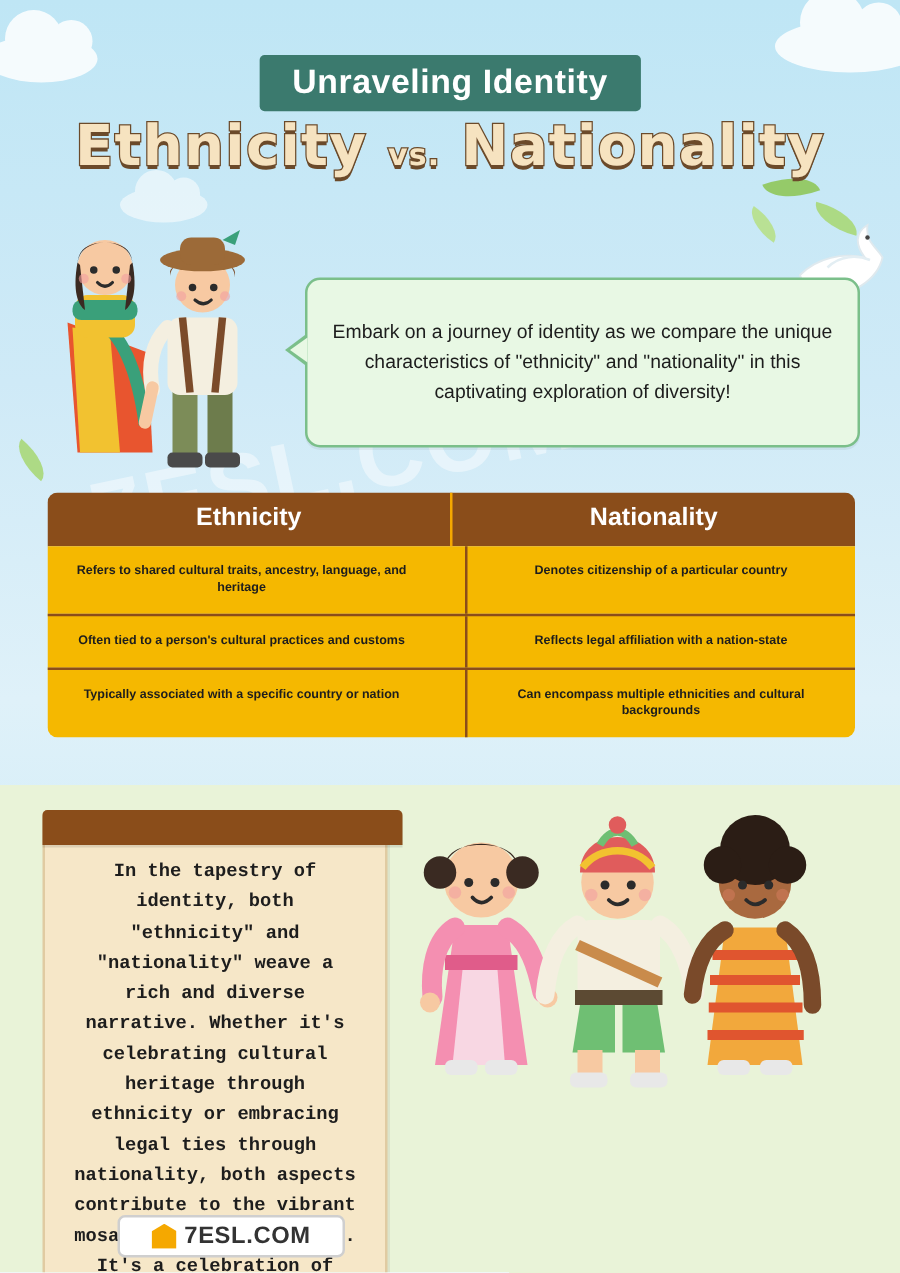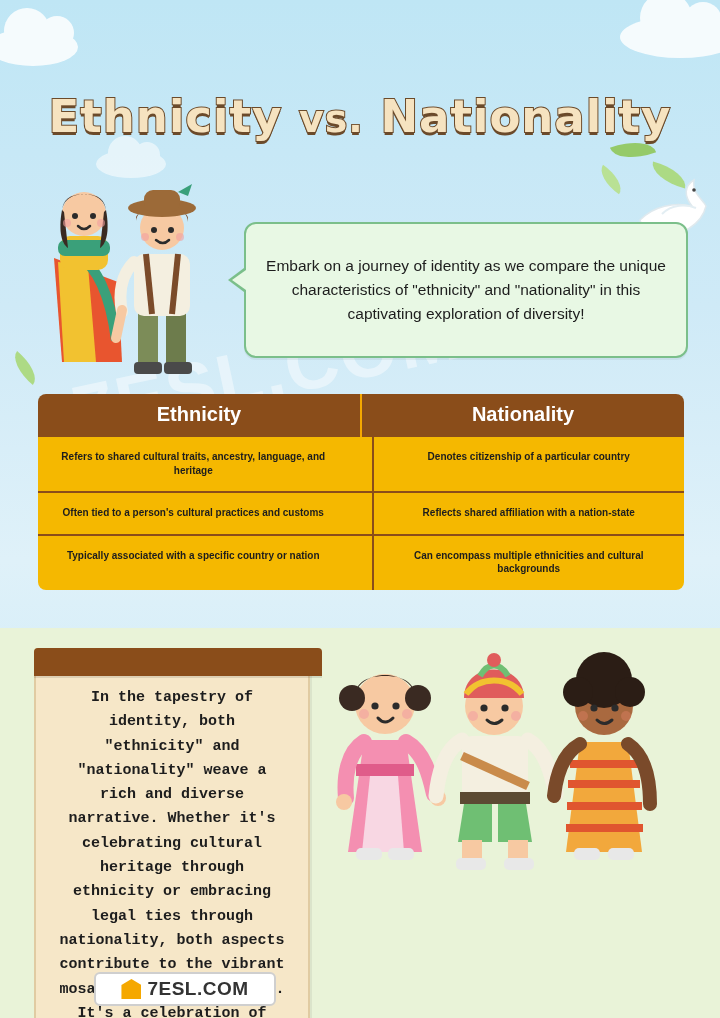--- a/index.html
+++ b/index.html
@@ -82,21 +82,21 @@
     font-size: 45px;
     font-weight: 700;
     color: #f6e3c0;
     letter-spacing: 1px;
     -webkit-text-stroke: 2px #6b4a2a;
     paint-order: stroke fill;
     text-shadow: 0 3px 0 #6b4a2a;
     white-space: nowrap;
     font-family: "DejaVu Sans", sans-serif;
   }
-  .main-title .small { font-size: 38px; }
+  .main-title .small { font-size: 24px; }
 
   
   .bubble {
     position: absolute;
     left: 244px; top: 222px;
     width: 444px;
     background: #e8f8e4;
     border: 2px solid #7bbf8a;
     border-radius: 12px;
     padding: 30px 20px;
@@ -231,20 +231,21 @@
   <div class="leaf l4"></div>
 
   <svg style="position:absolute;left:632px;top:176px;" width="78" height="70" viewBox="0 0 78 70">
     <path d="M8 44 C22 30 42 26 60 30 C52 20 52 10 62 4 C60 18 70 22 74 30 C70 48 48 62 28 60 C18 59 10 52 8 44 Z" fill="#ffffff" stroke="#dfe9ee" stroke-width="1.5"></path>
     <path d="M30 38 C40 28 54 28 64 32" fill="none" stroke="#e3eef3" stroke-width="2"></path>
     <circle cx="62" cy="14" r="1.8" fill="#444"></circle>
   </svg>
 
   <div class="watermark">7ESL.COM</div>
 
+  <div class="title-banner">Unraveling Identity</div>
   <div class="main-title">
     <span>Ethnicity</span>
     <span class="small">vs.</span>
     <span>Nationality</span>
   </div>
 
   <svg style="position:absolute;left:18px;top:162px;" width="220" height="220" viewBox="0 0 220 220">
 
     <g>
       <path d="M36 96 L44 200 L104 200 L100 120 Z" fill="#e8552f"></path>
@@ -292,21 +293,21 @@
     <div class="thead">
       <div class="th">Ethnicity</div>
       <div class="th">Nationality</div>
     </div>
     <div class="trow">
       <div class="td">Refers to shared cultural traits, ancestry, language, and heritage</div>
       <div class="td">Denotes citizenship of a particular country</div>
     </div>
     <div class="trow">
       <div class="td">Often tied to a person's cultural practices and customs</div>
-      <div class="td">Reflects shared affiliation with a nation-state</div>
+      <div class="td">Reflects legal affiliation with a nation-state</div>
     </div>
     <div class="trow">
       <div class="td">Typically associated with a specific country or nation</div>
       <div class="td">Can encompass multiple ethnicities and cultural backgrounds</div>
     </div>
   </div>
 
   <div class="ground">
     
   </div>

